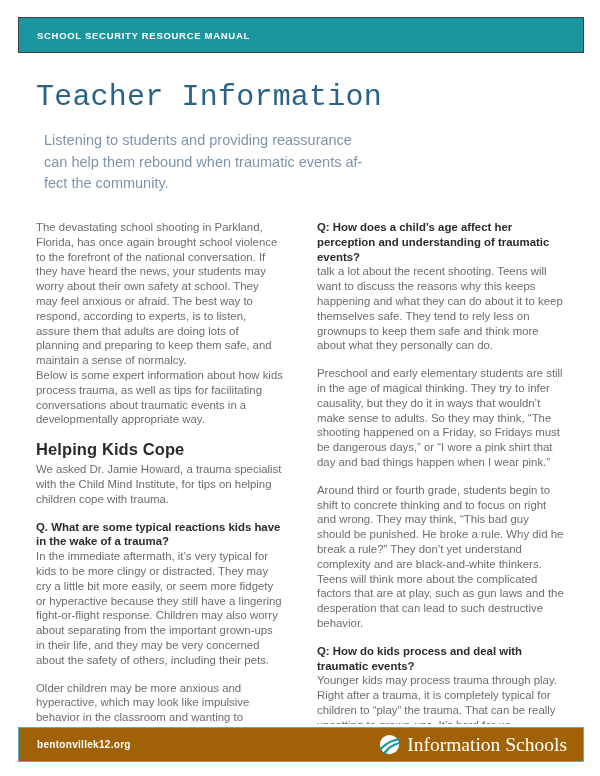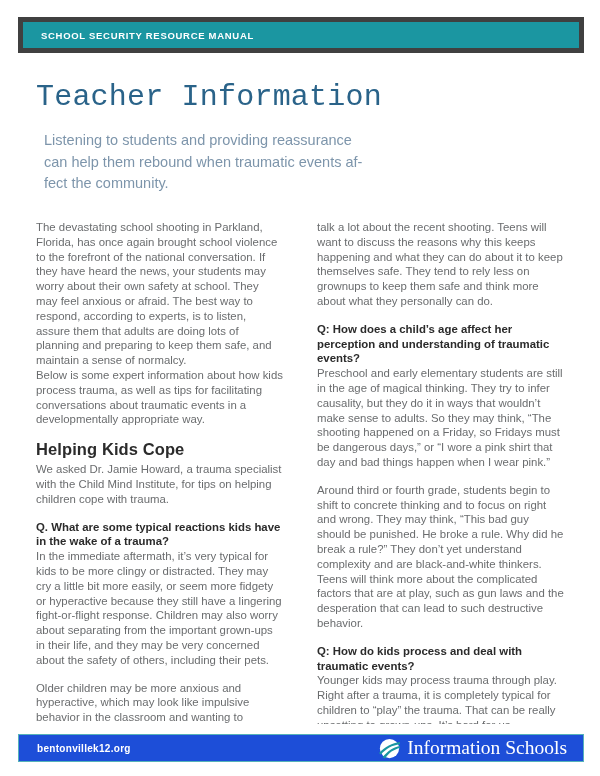--- a/index.html
+++ b/index.html
@@ -4,21 +4,21 @@
 <style>
   html,body{margin:0;padding:0;background:#e9e9e9;}
   .page{
     position:relative;width:600px;height:776px;background:#ffffff;
     overflow:hidden;font-family:"Liberation Sans",sans-serif;
     margin:0 auto;
   }
   .topbar{
     position:absolute;left:18px;right:16px;top:17px;height:36px;
     background:#1b96a1;display:flex;align-items:center;padding-left:18px;
-    box-sizing:border-box;border:5px solid #404040;
+    box-sizing:border-box;border:1px solid #404040;
   }
   .topbar .label{
     color:#ffffff;font-size:9.5px;font-weight:700;letter-spacing:0.7px;
   }
   .doc-title{
     position:absolute;left:36px;top:80px;margin:0;
     font-family:Liberation Mono, monospace;font-weight:400;
     font-size:30px;color:#2a6389;letter-spacing:0.2px;
   }
   .doc-subtitle{
@@ -31,22 +31,22 @@
   }
   .col{flex:1;min-width:0;}
   .col p{margin:0 0 13px;}
   .body{font-size:11.4px;line-height:14.8px;color:#6a6c6e;}
   .joined{margin-bottom:0 !important;}
   .q{font-weight:700;color:#2b2b2b;margin-bottom:0 !important;}
   .col h2{
     margin:9px 0 3px;font-size:16.5px;color:#2b2b2b;letter-spacing:0.1px;
   }
   .footerbar{
-    position:absolute;left:18px;right:16px;bottom:14px;height:28px;
-    background:#1d4ed8;display:flex;align-items:center;
+    position:absolute;left:18px;right:16px;bottom:14px;height:35px;
+    background:#a16207;display:flex;align-items:center;
     justify-content:space-between;padding:0 16px 0 18px;box-sizing:border-box;
     border:1px solid #55b2ba;
   }
   .footer-url{color:#ffffff;font-size:10px;font-weight:700;letter-spacing:0.3px;}
   .brand{display:flex;align-items:center;gap:7px;}
   .brand-name{
     color:#ffffff;font-family:"Liberation Serif",serif;font-size:19.5px;
   }
   .logo{display:block;}
 </style>
@@ -68,22 +68,22 @@
     <div class="col">
       <p class="body joined">The devastating school shooting in Parkland, Florida, has once again brought school violence to the forefront of the national conversation. If they have heard the news, your students may worry about their own safety at school. They may feel anxious or afraid. The best way to respond, according to experts, is to listen, assure them that adults are doing lots of planning and preparing to keep them safe, and maintain a sense of normalcy.</p>
       <p class="body">Below is some expert information about how kids process trauma, as well as tips for facilitating conversations about traumatic events in a developmentally appropriate way.</p>
       <h2>Helping Kids Cope</h2>
       <p class="body">We asked Dr. Jamie Howard, a trauma specialist with the Child Mind Institute, for tips on helping children cope with trauma.</p>
       <p class="body q">Q. What are some typical reactions kids have in the wake of a trauma?</p>
       <p class="body">In the immediate aftermath, it’s very typical for kids to be more clingy or distracted. They may cry a little bit more easily, or seem more fidgety or hyperactive because they still have a lingering fight-or-flight response. Children may also worry about separating from the important grown-ups in their life, and they may be very concerned about the safety of others, including their pets.</p>
       <p class="body">Older children may be more anxious and hyperactive, which may look like impulsive behavior in the classroom and wanting to</p>
     </div>
     <div class="col">
+      <p class="body q">Q: How does a child’s age affect her perception and understanding of traumatic events?</p>
       <p class="body">talk a lot about the recent shooting. Teens will want to discuss the reasons why this keeps happening and what they can do about it to keep themselves safe. They tend to rely less on grownups to keep them safe and think more about what they personally can do.</p>
-      <p class="body q">Q: How does a child’s age affect her perception and understanding of traumatic events?</p>
       <p class="body">Preschool and early elementary students are still in the age of magical thinking. They try to infer causality, but they do it in ways that wouldn’t make sense to adults. So they may think, “The shooting happened on a Friday, so Fridays must be dangerous days,” or “I wore a pink shirt that day and bad things happen when I wear pink.”</p>
       <p class="body">Around third or fourth grade, students begin to shift to concrete thinking and to focus on right and wrong. They may think, “This bad guy should be punished. He broke a rule. Why did he break a rule?” They don’t yet understand complexity and are black-and-white thinkers. Teens will think more about the complicated factors that are at play, such as gun laws and the desperation that can lead to such destructive behavior.</p>
       <p class="body q">Q: How do kids process and deal with traumatic events?</p>
       <p class="body">Younger kids may process trauma through play. Right after a trauma, it is completely typical for children to “play” the trauma. That can be really upsetting to grown-ups. It’s hard for us</p>
     </div>
   </div>
 
   <div class="footerbar">
     <span class="footer-url">bentonvillek12.org</span>
     <span class="brand">

